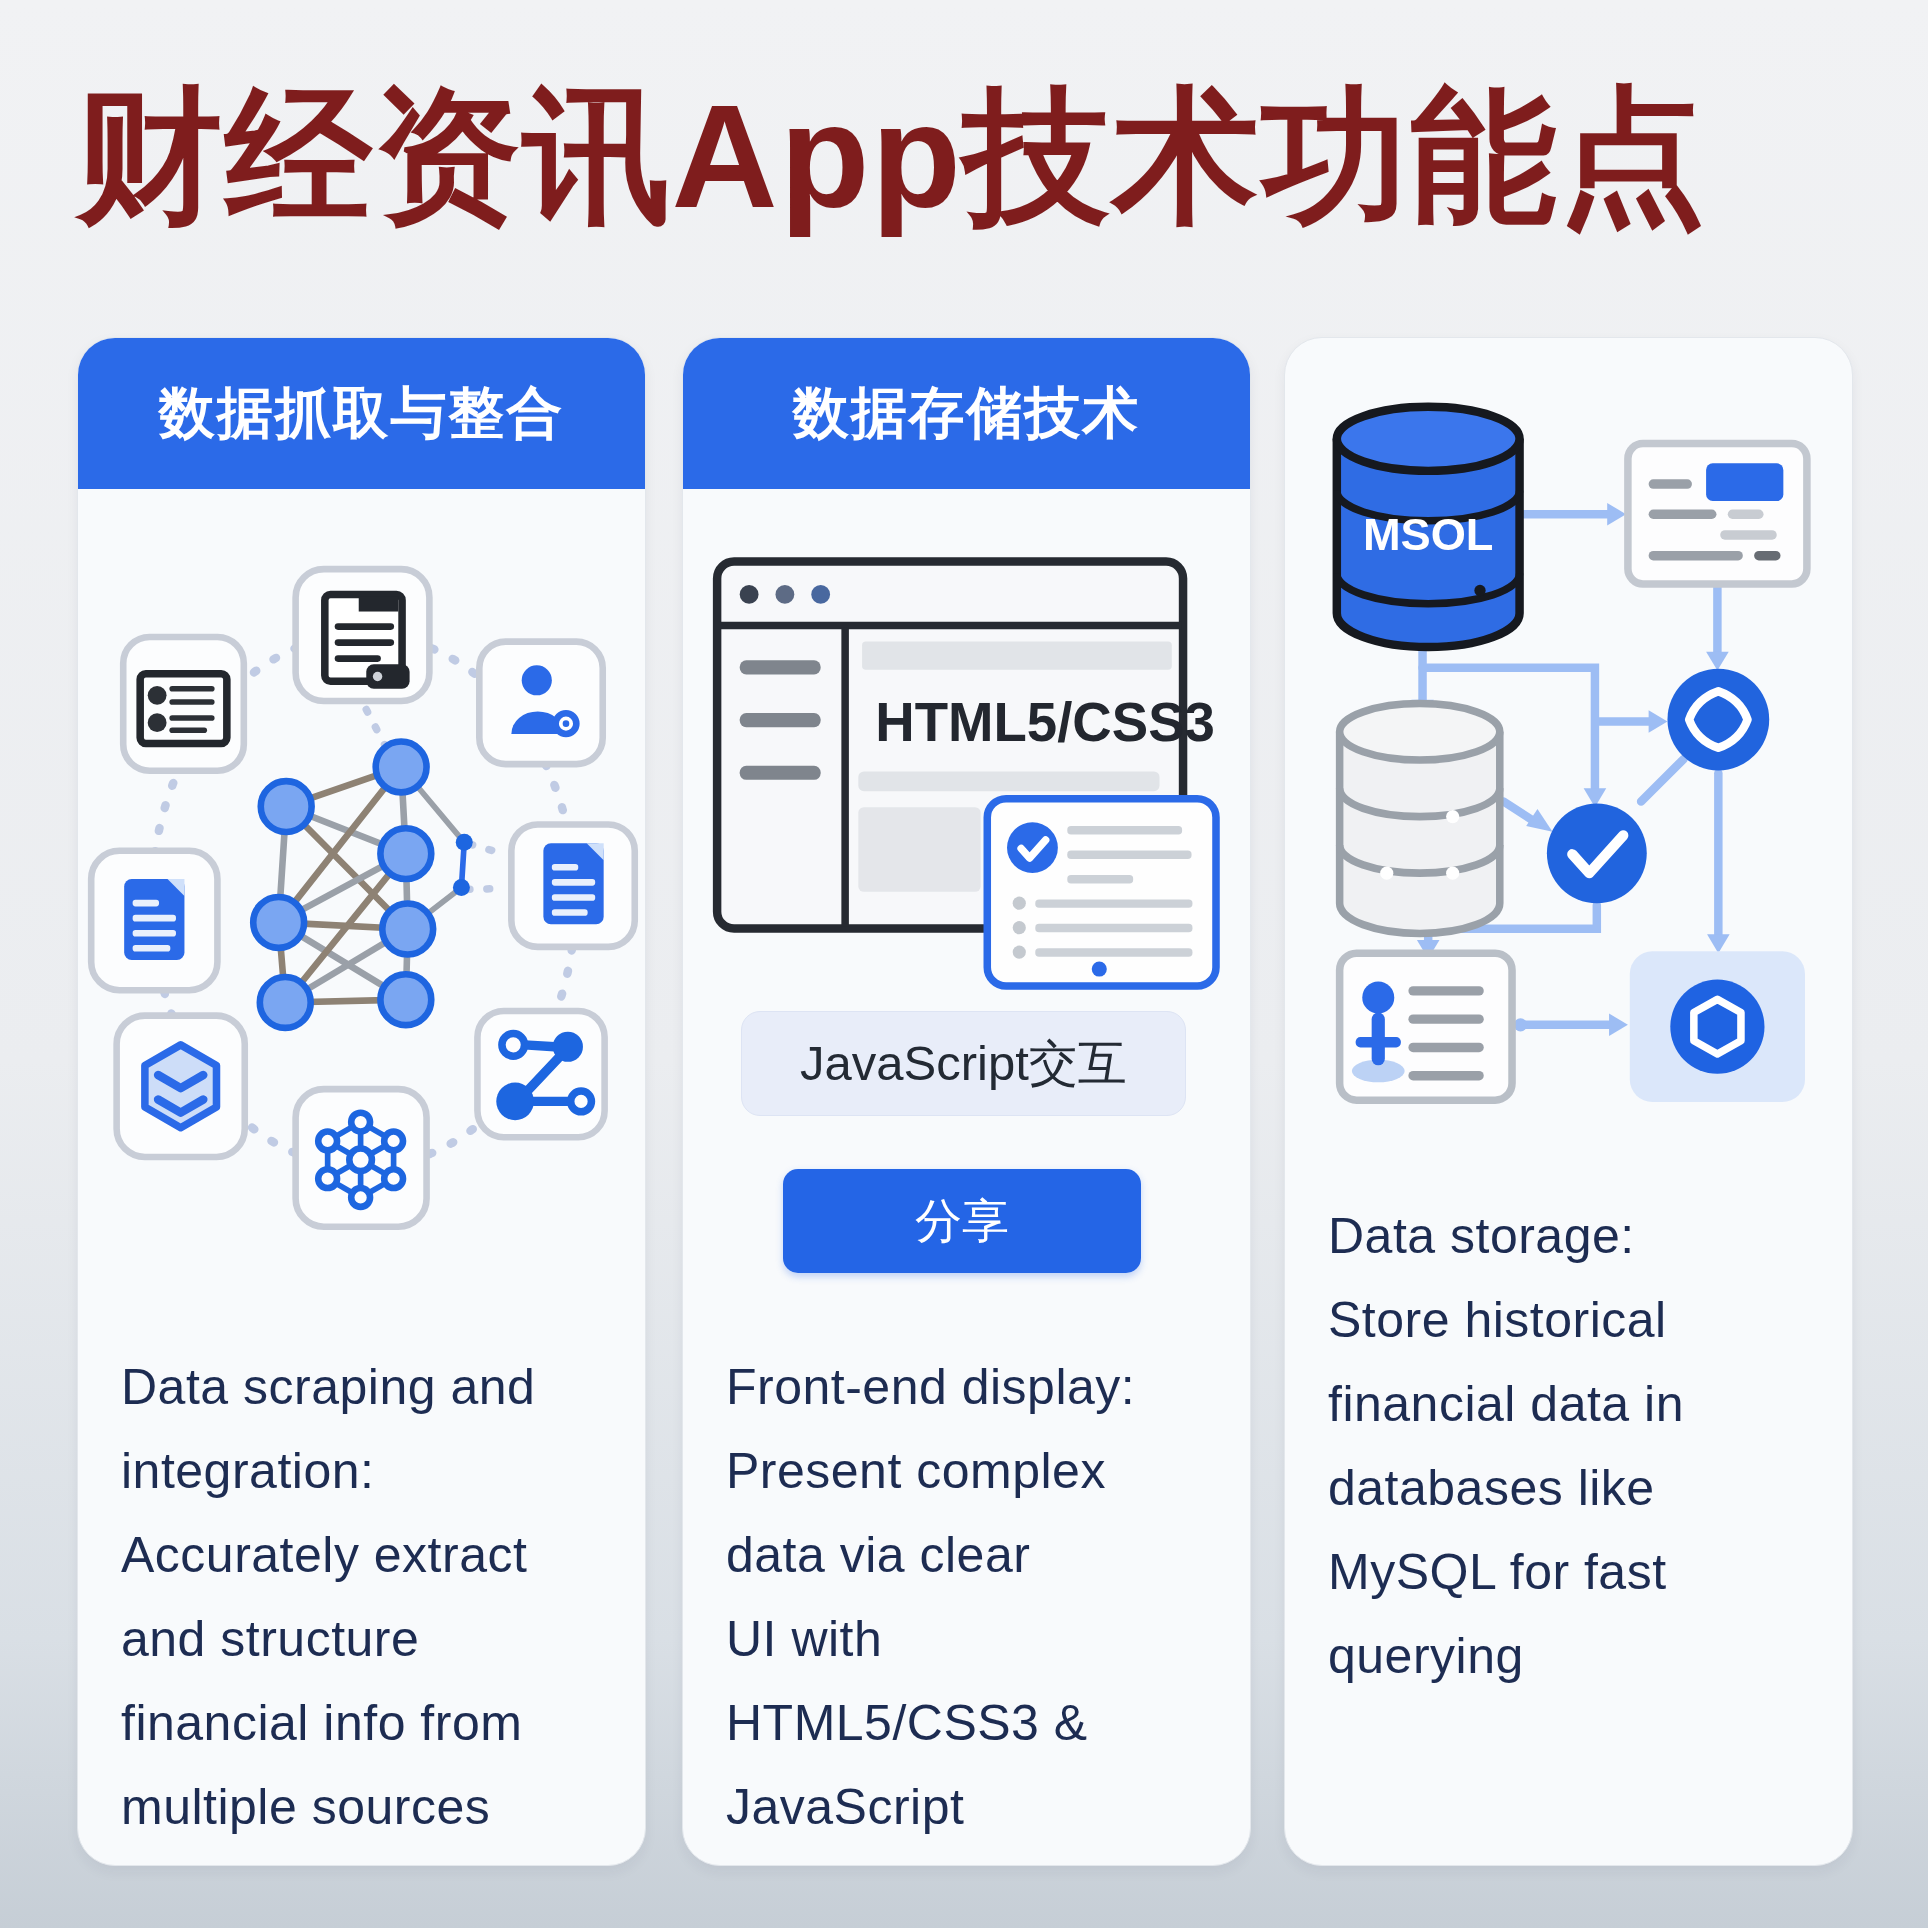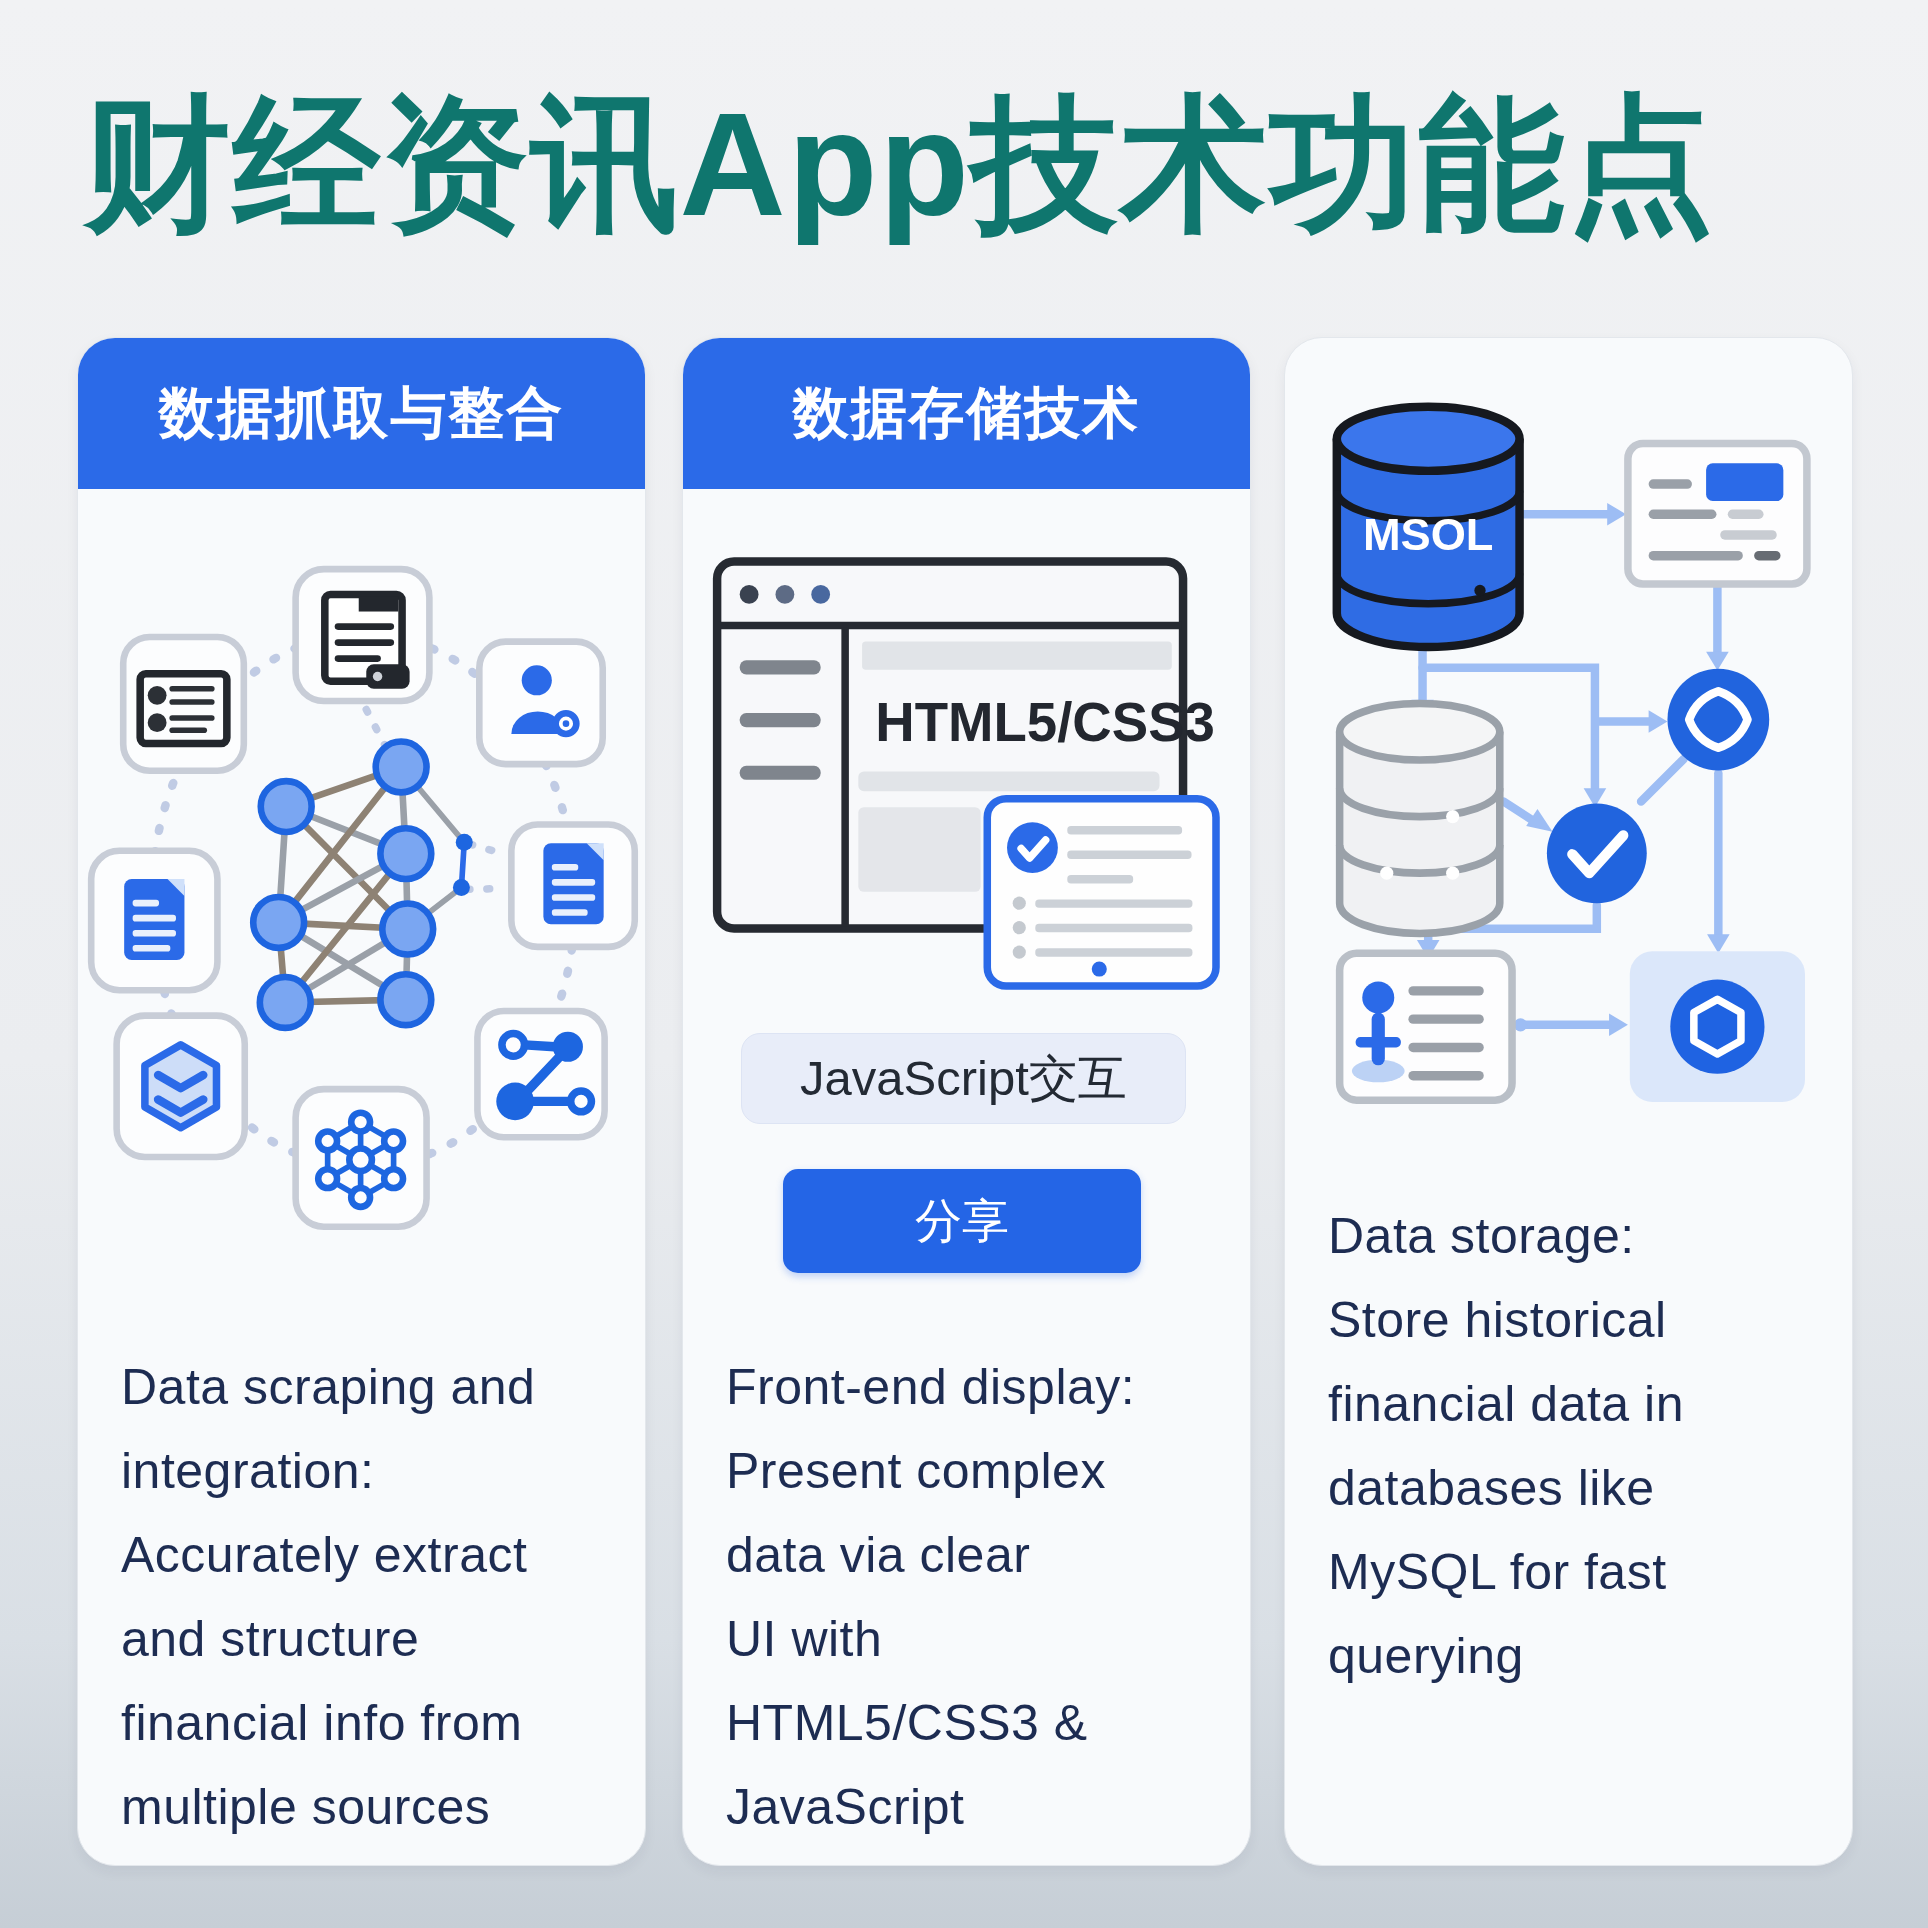--- a/index.html
+++ b/index.html
@@ -4,23 +4,23 @@
 <style>
   html,body{margin:0;padding:0;}
   body{
     width:1928px;height:1928px;
     font-family:"Liberation Sans", sans-serif;
     background:linear-gradient(180deg,#f1f2f4 0%,#ebedf0 55%,#d9dfe5 85%,#c6ced6 100%);
     overflow:hidden;position:relative;
   }
   .page{position:absolute;inset:0;}
   .page-title{
-    position:absolute;left:72px;top:68px;width:1798px;margin:12px;
+    position:absolute;left:72px;top:68px;width:1798px;margin:4px;
     font-size:147px;font-weight:900;letter-spacing:1.9px;
-    color:#0f766e;line-height:1.15;white-space:nowrap;
+    color:#7f1d1d;line-height:1.15;white-space:nowrap;
   }
   .card{
     position:absolute;top:337px;width:569px;height:1529px;
     background:#f8fafc;border-radius:38px;
     border:1.9px solid #e3e7ec;
     box-shadow:0 5.6px 13px rgba(30,40,60,0.06);
     overflow:hidden;box-sizing:border-box;
   }
   .card.c1{left:77px;}
   .card.c2{left:682px;}
@@ -31,21 +31,21 @@
     color:#ffffff;font-size:56px;font-weight:700;letter-spacing:1.9px;
   }
   .card-art{position:relative;height:831px;}
   .card-art svg{position:absolute;left:0;top:0;}
   .card-text{
     margin:24.5px 43px 0 43px;
     font-size:50px;line-height:84px;color:#1d2c52;
     white-space:pre-line;letter-spacing:0.5px;
   }
   .js-pill{
-    position:absolute;left:58px;top:544px;width:445px;height:91px;
+    position:absolute;left:58px;top:522px;width:445px;height:105px;
     background:#e8edf9;border:1.9px solid #dde4f4;border-radius:19px;
     display:flex;align-items:center;justify-content:center;
     font-size:49px;color:#232a34;box-sizing:border-box;
   }
   .share-btn{
     position:absolute;left:100px;top:680px;width:358px;height:104px;
     background:#2465e6;border:none;border-radius:15px;
     display:flex;align-items:center;justify-content:center;
     font-size:47px;color:#ffffff;font-family:"Liberation Sans",sans-serif;
     box-shadow:0 3.8px 7.5px rgba(36,101,230,0.25);

